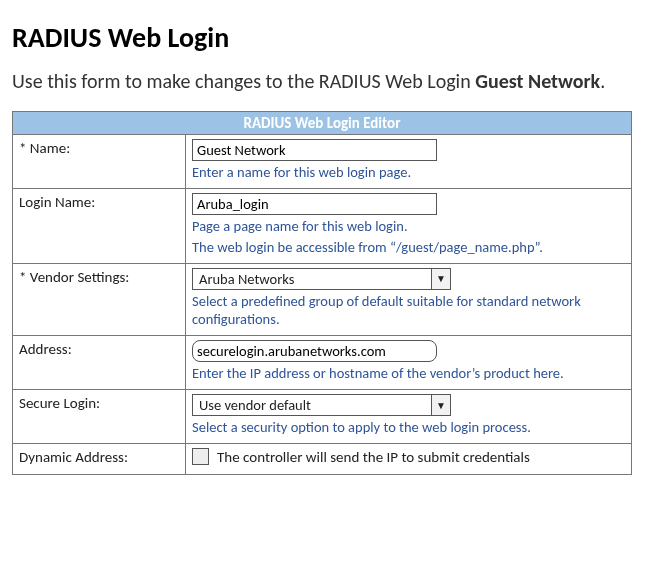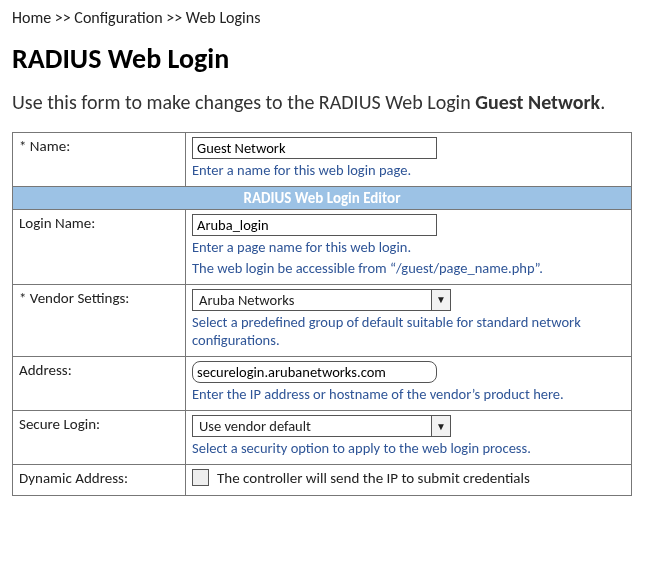--- a/index.html
+++ b/index.html
@@ -118,57 +118,50 @@
     display: flex;
     align-items: center;
     margin-bottom: 2px;
   }
 </style>
 </head>
 <body>
 
 <div class="page">
 
-  <div class="breadcrumb">
-    <span>Home</span>
-    <span>&gt;&gt;</span>
-    <span>Configuration</span>
-    <span>&gt;&gt;</span>
-    <span>Web Logins</span>
-  </div>
 
   <h1 class="page-title">RADIUS Web Login</h1>
 
   <div class="intro">
     <span>Use this form to make changes to the RADIUS Web Login </span><strong>Guest Network</strong><span>.</span>
   </div>
 
   <table class="editor">
     <colgroup>
       <col style="width:173px">
       <col>
     </colgroup>
     <tbody>
         <tr>
+      <th class="title" colspan="2">RADIUS Web Login Editor</th>
+    </tr>
+
+    <tr>
       <td class="label">* Name:</td>
       <td class="field">
         <input type="text" class="text-input" style="width: 235px;" value="Guest Network">
         <div class="hint">Enter a name for this web login page.</div>
       </td>
     </tr>
 
     <tr>
-      <th class="title" colspan="2">RADIUS Web Login Editor</th>
-    </tr>
-
-    <tr>
       <td class="label">Login Name:</td>
       <td class="field">
         <input type="text" class="text-input" style="width: 235px;" value="Aruba_login">
-        <div class="hint">Enter a page name for this web login.</div>
+        <div class="hint">Page a page name for this web login.</div>
         <div class="hint">The web login be accessible from “/guest/page_name.php”.</div>
       </td>
     </tr>
 
 
     <tr>
       <td class="label">* Vendor Settings:</td>
       <td class="field">
         <div class="select-wrap">
           <span class="select-value" style="min-width:218px">Aruba Networks</span>

